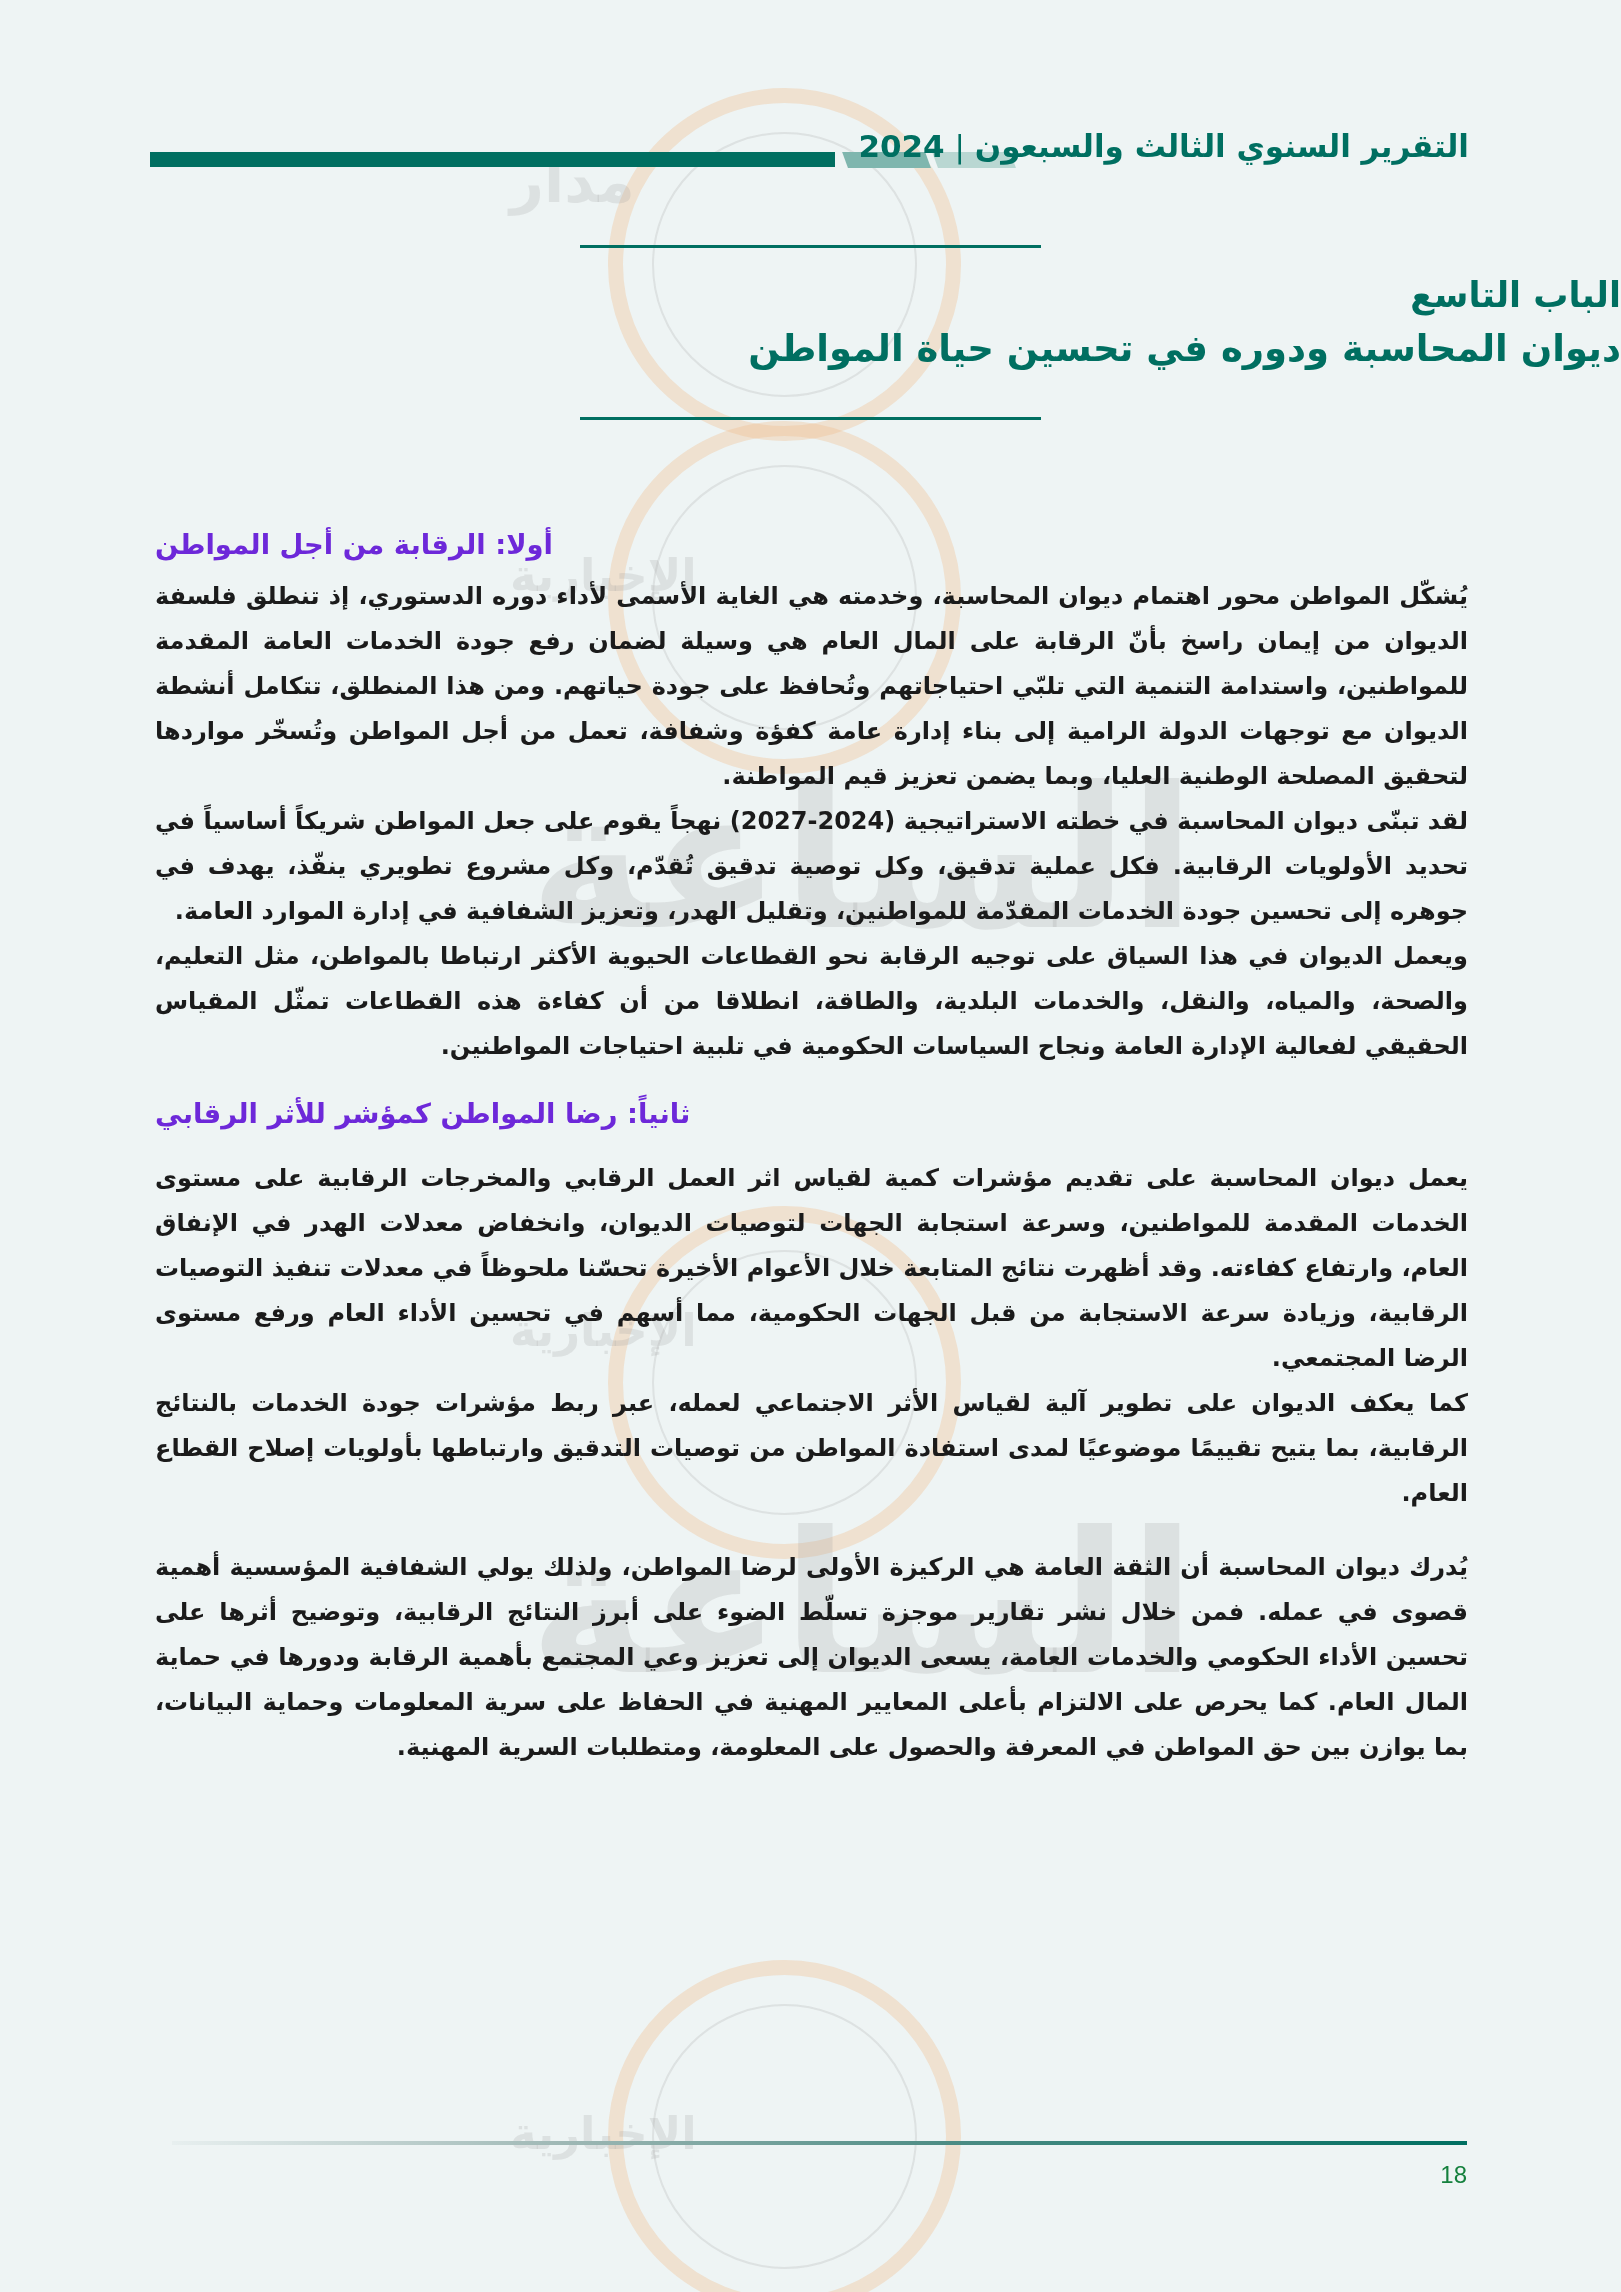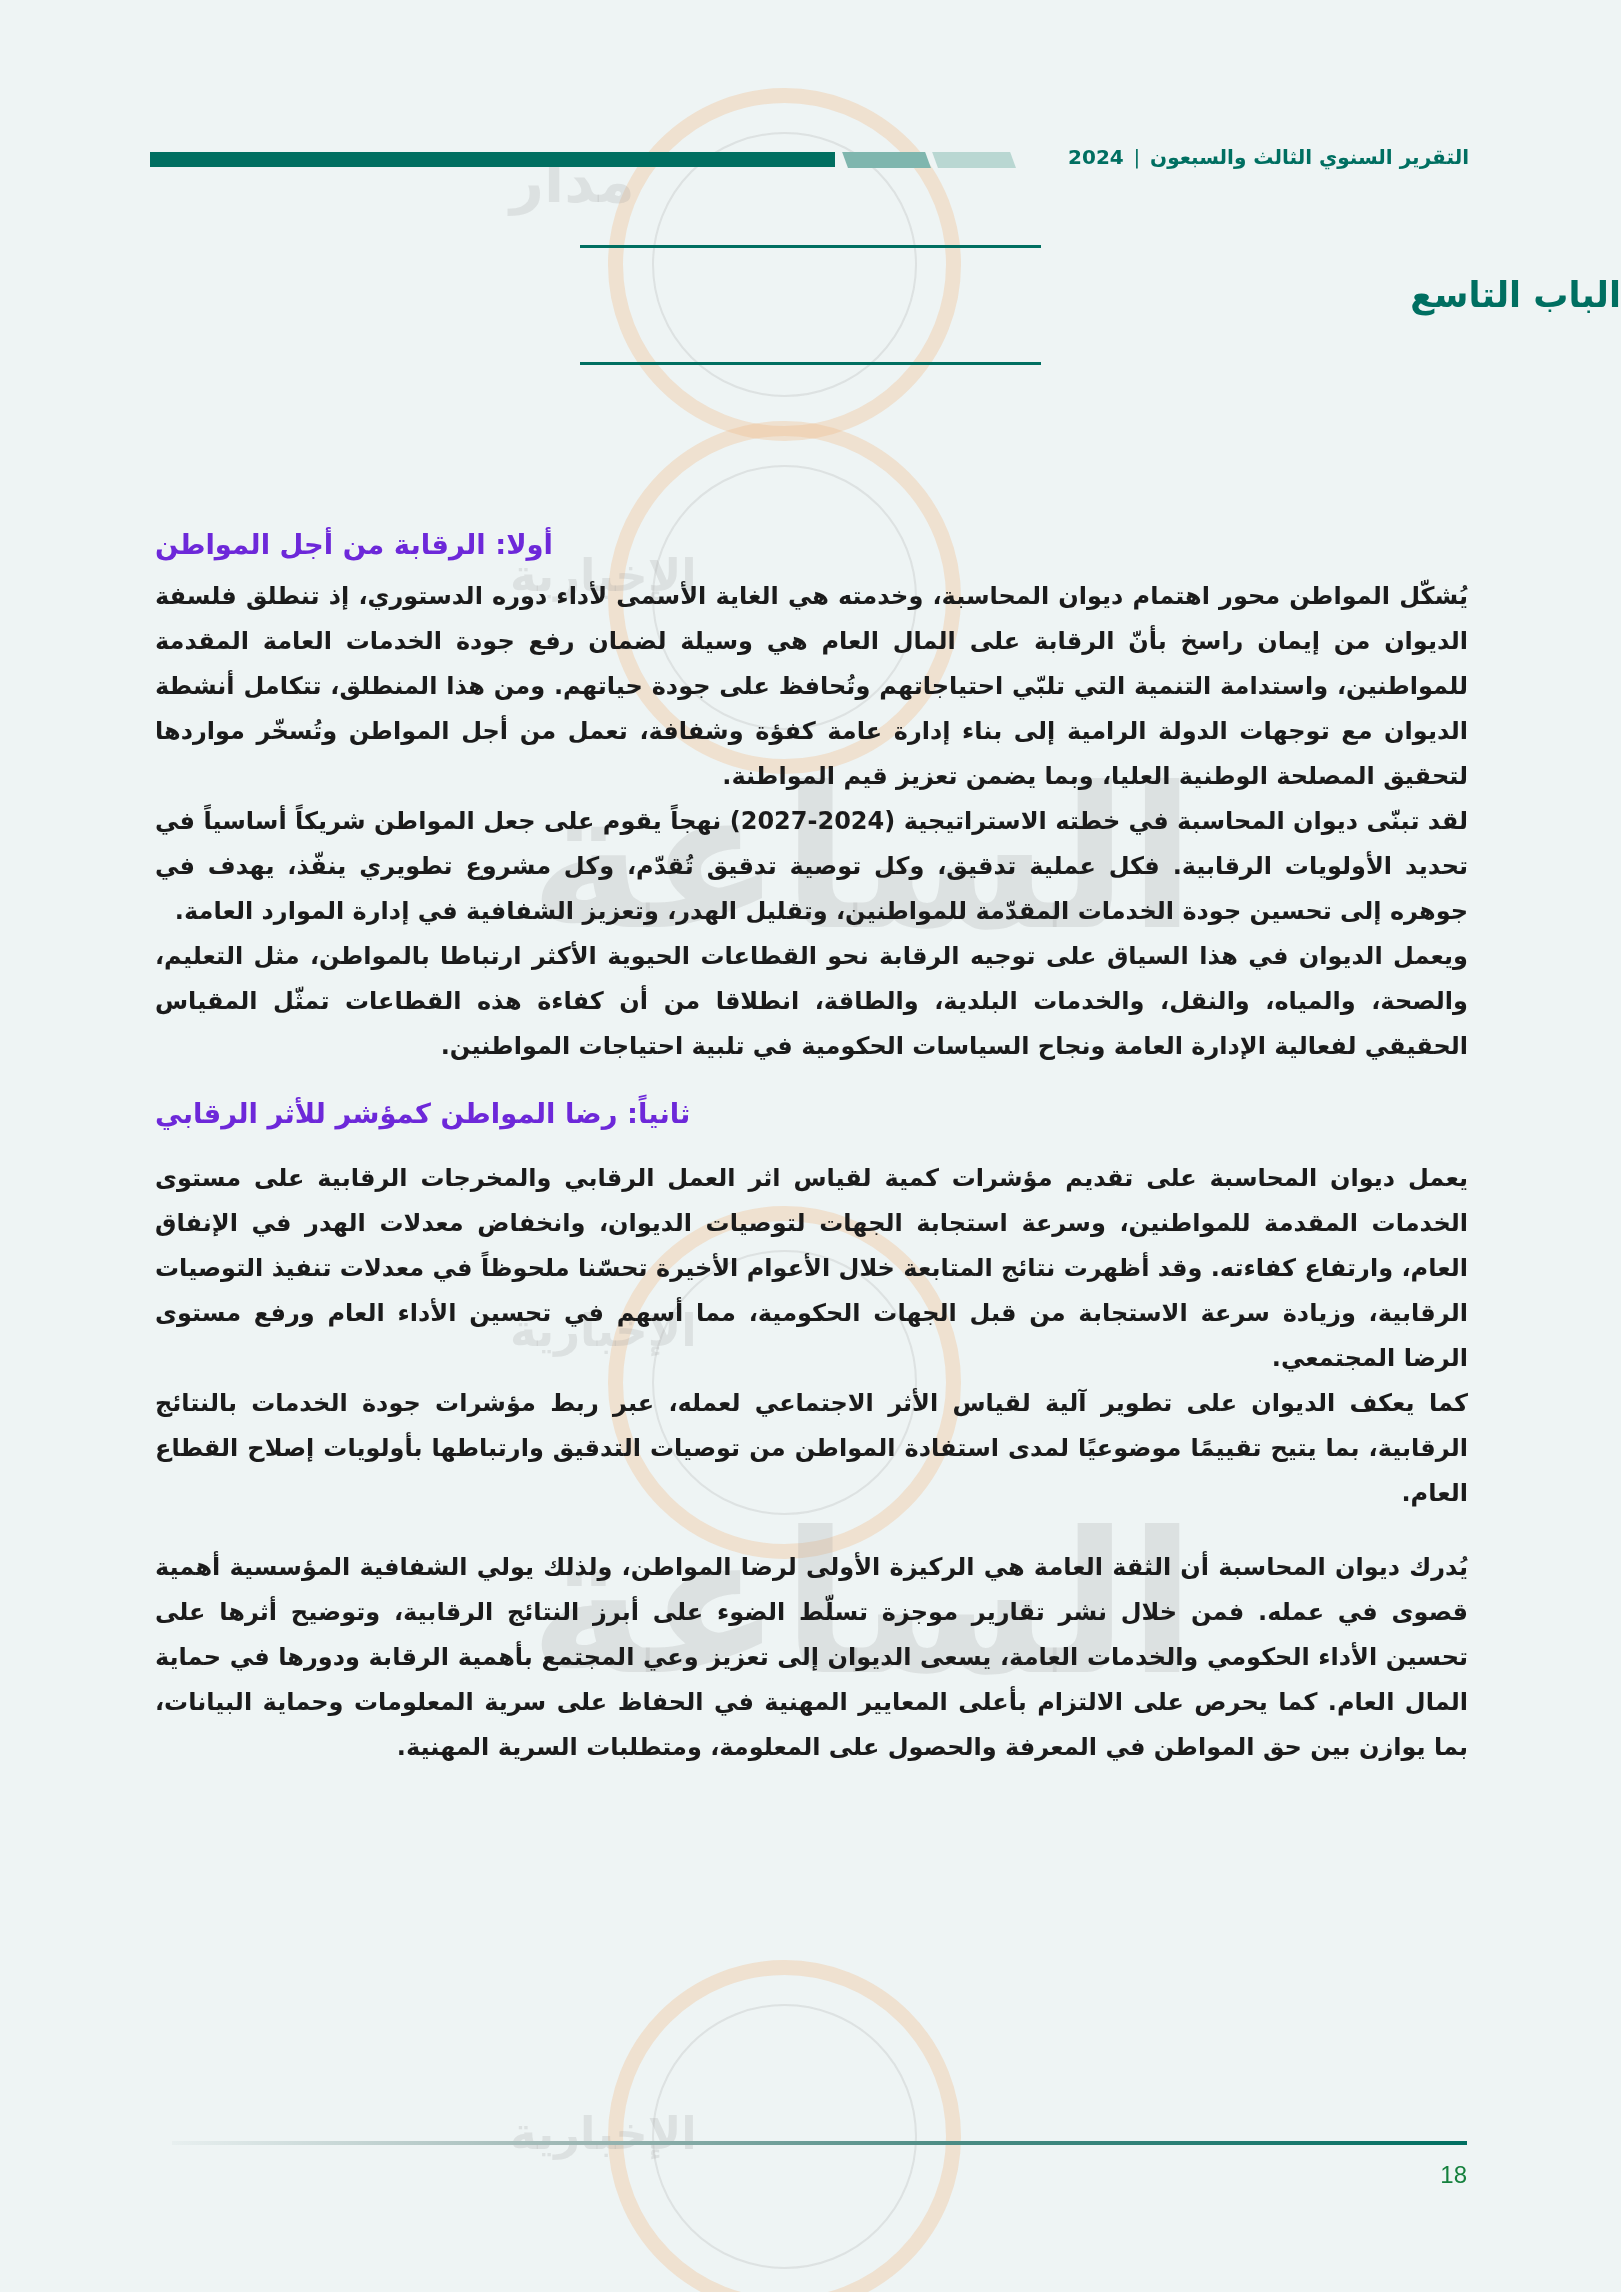--- a/index.html
+++ b/index.html
@@ -30,22 +30,22 @@
     z-index: 2;
   }
   .header-bar {
     position: absolute; left: 0; top: 24.5px; height: 15.7px; width: 863px;
     display: flex;
   }
   .bar-main { width: 686px; height: 15.7px; background: #006f61; }
   .bar-seg1 { width: 83px; height: 15.7px; background: #7fb6ae; margin-left: 9.8px; transform: skewX(20deg); }
   .bar-seg2 { width: 78px; height: 15.7px; background: #b9d7d2; margin-left: 7.8px; transform: skewX(20deg); }
   .header-title {
-    position: absolute; right: 0; top: 18px;
-    direction: rtl; font-size: 20px; font-weight: bold; color: #006f61;
+    position: absolute; right: 0; top: 1px;
+    direction: rtl; font-size: 31px; font-weight: bold; color: #006f61;
     white-space: nowrap;
   }
   .header-title .sep { margin: 0 9.8px; color: #006f61; font-weight: normal; }
   .chapter {
     position: absolute; top: 245px; left: 0; right: 0; text-align: right; z-index: 2;
   }
   .chapter-rule { width: 461px; height: 2.9px; background: #006f61; margin: 0 auto; }
   .chapter-label {
     direction: rtl; font-size: 35px; font-weight: bold; color: #006f61; margin-top: 27.4px;
   }
@@ -110,20 +110,21 @@
     <div class="bar-seg2"></div>
   </div>
   <div class="header-title">
     <span>التقرير السنوي الثالث والسبعون</span><span class="sep">|</span><span>2024</span>
   </div>
 </div>
 
 <div class="chapter">
   <div class="chapter-rule"></div>
   <div class="chapter-label">الباب التاسع</div>
+  <div class="chapter-title">ديوان المحاسبة ودوره في تحسين حياة المواطن</div>
   <div class="chapter-rule bottom"></div>
 </div>
 
 <div class="content">
   <div class="section s1">
     <h2 class="section-heading">أولا: الرقابة من أجل المواطن</h2>
     <p class="para">يُشكّل المواطن محور اهتمام ديوان المحاسبة، وخدمته هي الغاية الأسمى لأداء دوره الدستوري، إذ تنطلق فلسفة الديوان من إيمان راسخ بأنّ الرقابة على المال العام هي وسيلة لضمان رفع جودة الخدمات العامة المقدمة للمواطنين، واستدامة التنمية التي تلبّي احتياجاتهم وتُحافظ على جودة حياتهم. ومن هذا المنطلق، تتكامل أنشطة الديوان مع توجهات الدولة الرامية إلى بناء إدارة عامة كفؤة وشفافة، تعمل من أجل المواطن وتُسخّر مواردها لتحقيق المصلحة الوطنية العليا، وبما يضمن تعزيز قيم المواطنة.</p>
     <p class="para">لقد تبنّى ديوان المحاسبة في خطته الاستراتيجية (2024-2027) نهجاً يقوم على جعل المواطن شريكاً أساسياً في تحديد الأولويات الرقابية. فكل عملية تدقيق، وكل توصية تدقيق تُقدّم، وكل مشروع تطويري ينفّذ، يهدف في جوهره إلى تحسين جودة الخدمات المقدّمة للمواطنين، وتقليل الهدر، وتعزيز الشفافية في إدارة الموارد العامة.</p>
     <p class="para">ويعمل الديوان في هذا السياق على توجيه الرقابة نحو القطاعات الحيوية الأكثر ارتباطا بالمواطن، مثل التعليم، والصحة، والمياه، والنقل، والخدمات البلدية، والطاقة، انطلاقا من أن كفاءة هذه القطاعات تمثّل المقياس الحقيقي لفعالية الإدارة العامة ونجاح السياسات الحكومية في تلبية احتياجات المواطنين.</p>
   </div>

